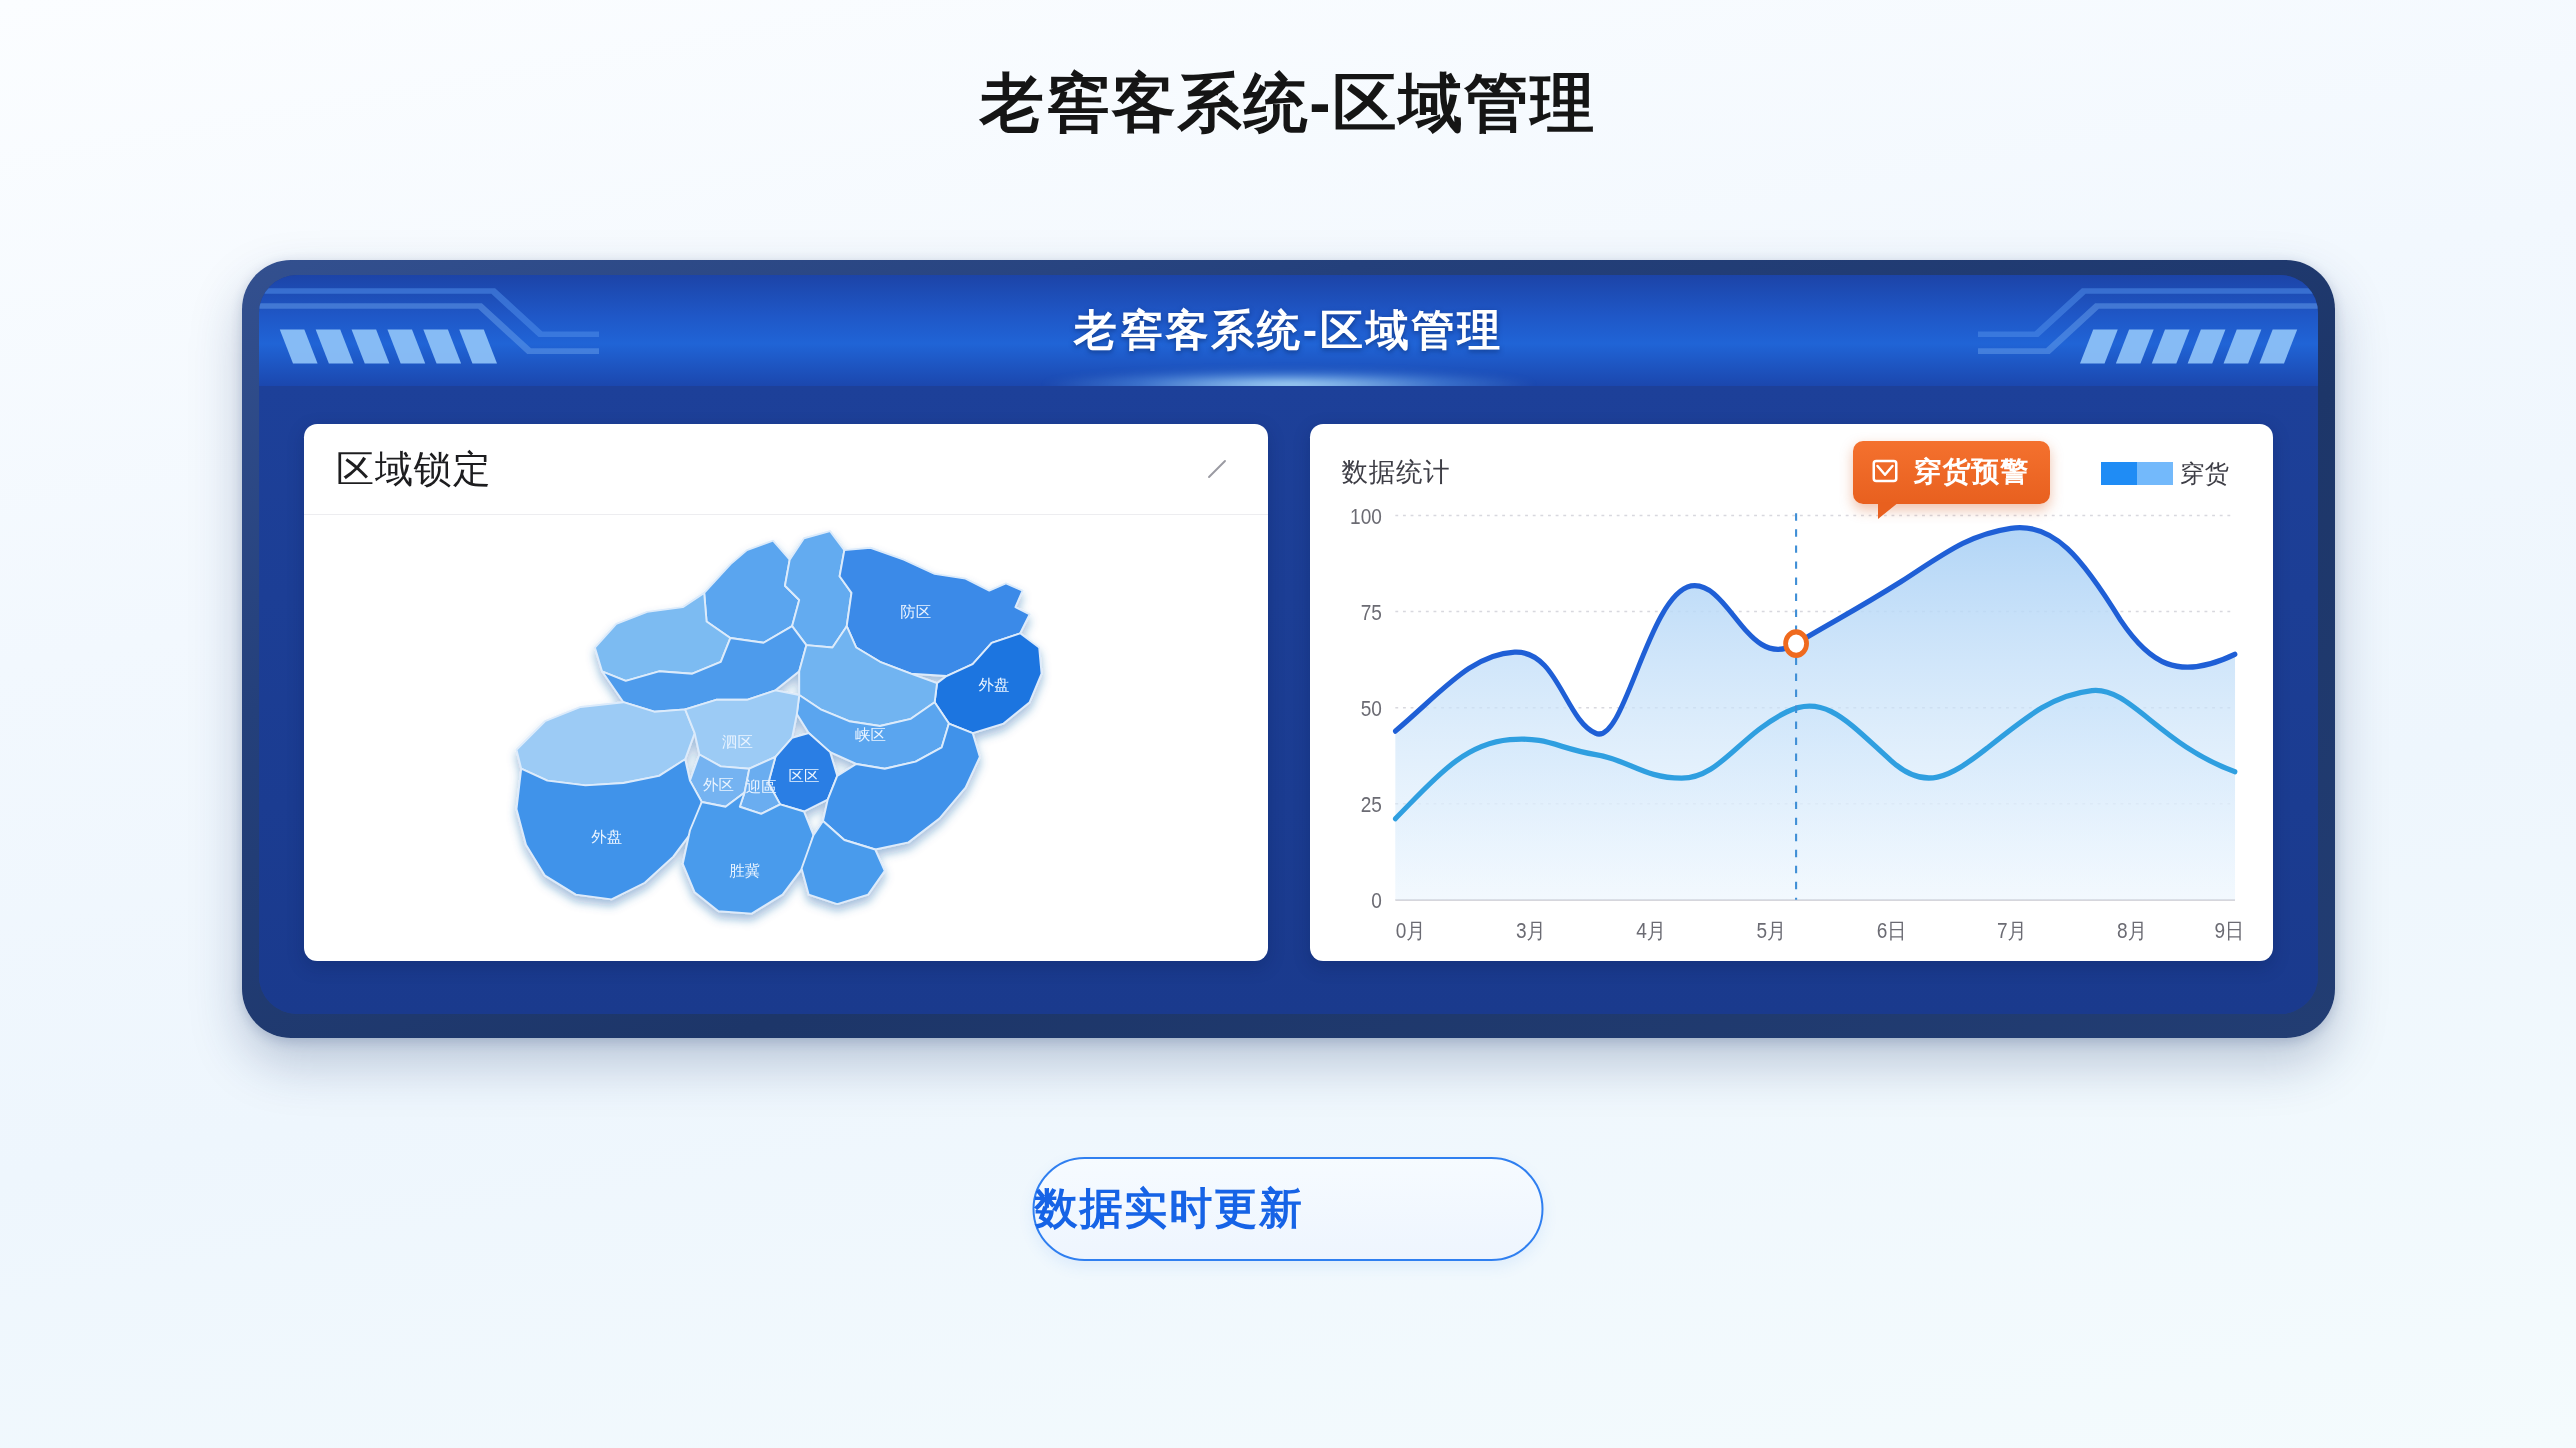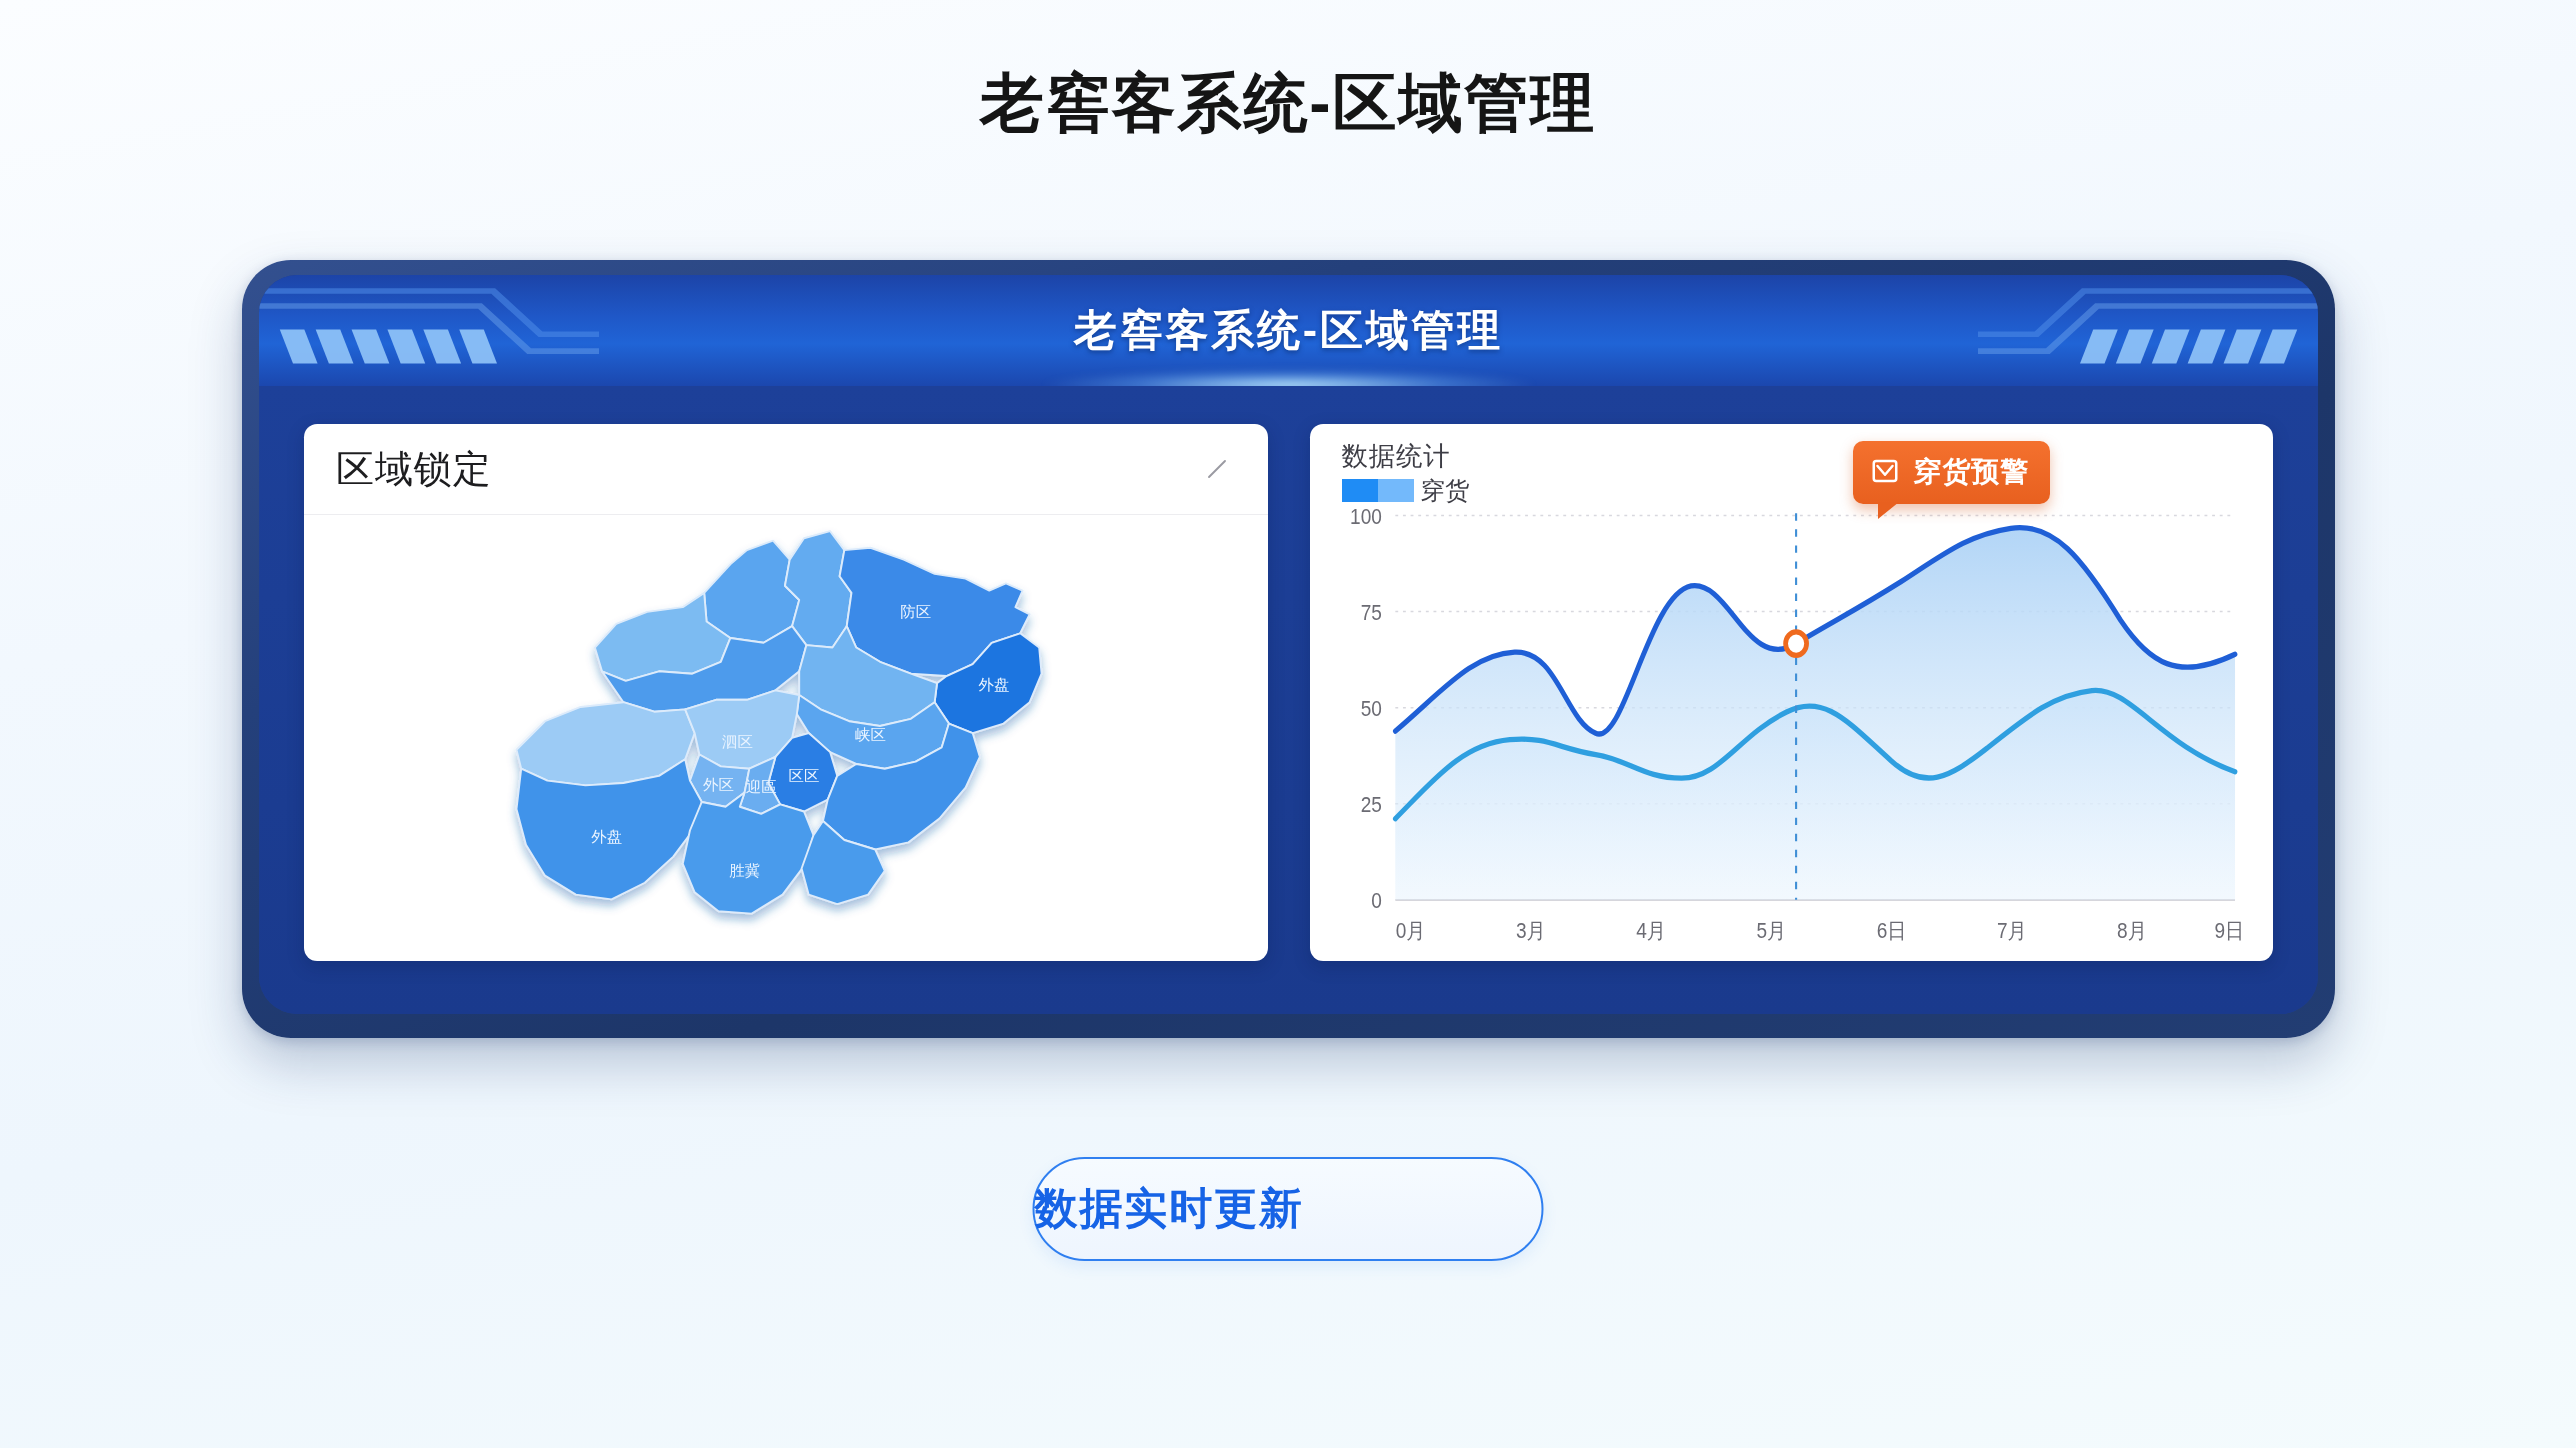--- a/index.html
+++ b/index.html
@@ -162,22 +162,21 @@
     text-anchor: middle;
     paint-order: stroke;
   }
 
   
   .chart-top {
     position: absolute;
     left: 32px; right: 44px; top: 15px;
     height: 51px;
     display: flex;
-    align-items: flex-start;
-    flex-direction: column;
+    align-items: flex-end;
   }
   .chart-subtitle {
     font-size: 26.4px;
     color: #3d3d45;
     letter-spacing: 0.9px;
   }
   .chart-top .spacer { flex: 1 1 auto; }
   .legend { display: flex; align-items: center; gap: 7px; }
   .legend .sw { display: flex; }
   .legend .sw i { display: block; width: 36px; height: 22.6px; }

